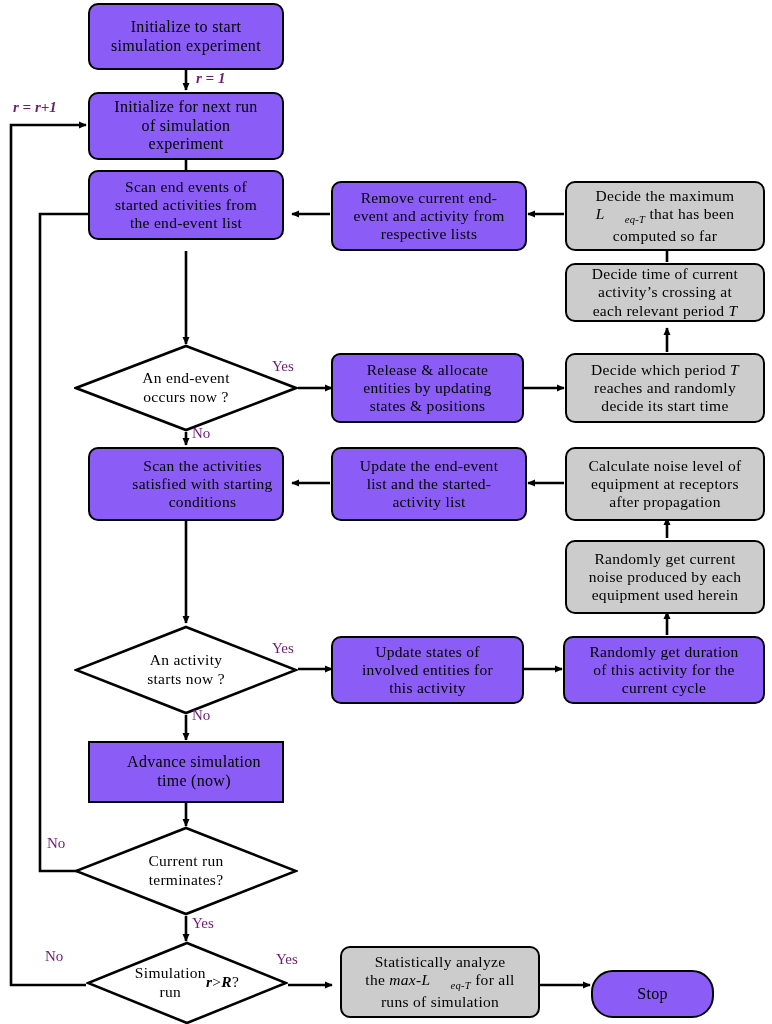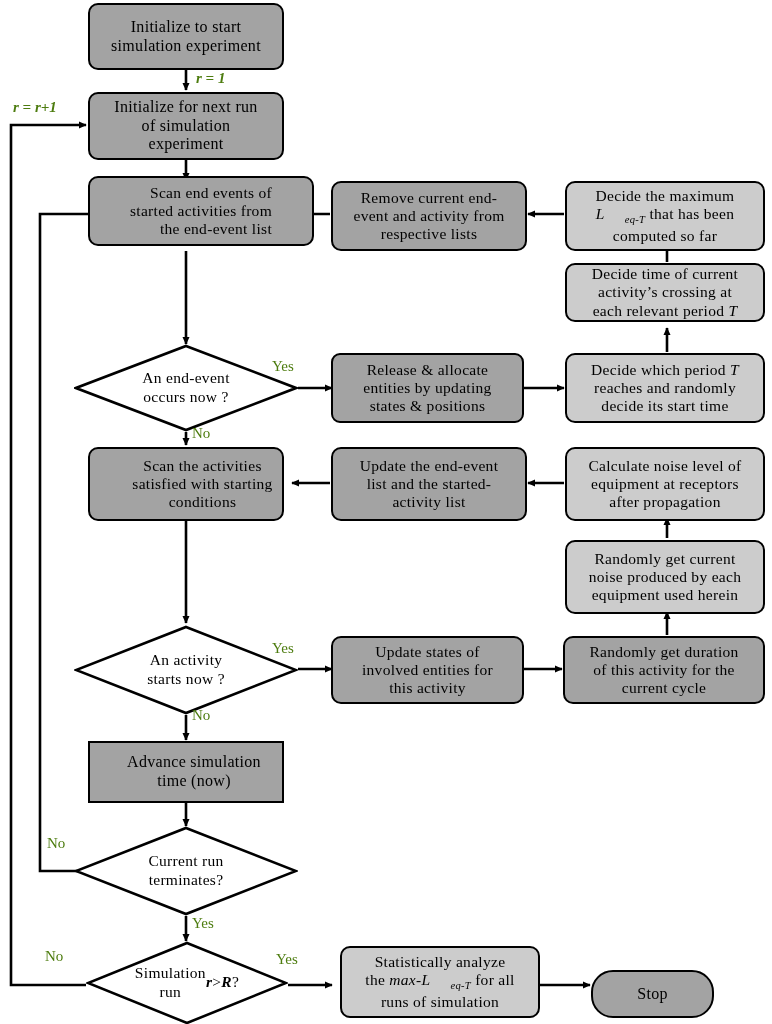--- a/index.html
+++ b/index.html
@@ -1,25 +1,25 @@
 <!DOCTYPE html>
 <html><head>
 <meta charset="utf-8">
 <style>
   html,body{margin:0;padding:0;background:#ffffff;}
   body{font-family:"Liberation Serif", serif;}
   #page{position:relative;width:772px;height:1024px;overflow:hidden;background:#fff;}
   #svg-layer{position:absolute;left:0;top:0;width:772px;height:1024px;}
-  .node{position:absolute;box-sizing:border-box;display:flex;align-items:center;justify-content:center;text-align:center;background:#a3a3a3;border:2px solid #000;color:#000;}
+  .node{position:absolute;box-sizing:border-box;display:flex;align-items:center;justify-content:center;text-align:center;background:#8b5cf6;border:2px solid #000;color:#000;}
   .node .txt{display:block;line-height:1.18;padding:0 4px;letter-spacing:.3px;}
   .rounded{border-radius:10px;}
   .sharp{border-radius:0;padding-left:16px;}
   .stadium{border-radius:22px;}
   .gray{background:#cccccc;}
-  .edge-label{position:absolute;font-family:"Liberation Serif", serif;font-size:15px;color:#4d7c0f;white-space:nowrap;}
+  .edge-label{position:absolute;font-family:"Liberation Serif", serif;font-size:15px;color:#701a75;white-space:nowrap;}
   .edge-label.bi{font-weight:bold;font-style:italic;}
   .diamond{position:absolute;}
   .diamond .dtext{position:absolute;left:0;top:0;width:100%;height:100%;display:flex;align-items:center;justify-content:center;text-align:center;line-height:1.2;letter-spacing:.3px;}
   .f16{font-size:16px;}
   .f155{font-size:15.5px;}
   sub{font-size:.68em;padding-left:20px;}
   i{font-style:italic;}
   b{font-weight:bold;}
 </style>
 </head>
@@ -86,21 +86,21 @@
   </svg>
 
   <div class="node rounded" style="left:88px;top:3px;width:196px;height:67px;">
     <span class="txt f16">Initialize to start<br>simulation experiment</span>
   </div>
 
   <div class="node rounded" style="left:88px;top:92px;width:196px;height:68px;">
     <span class="txt f16">Initialize for next run<br>of simulation<br>experiment</span>
   </div>
 
-  <div class="node rounded" style="left:88px;top:176px;width:226px;height:70px;text-align:right;">
+  <div class="node rounded" style="left:88px;top:170px;width:196px;height:70px;">
     <span class="txt f155">Scan end events of<br>started activities from<br>the end-event list</span>
   </div>
 
   <div class="node rounded" style="left:331px;top:181px;width:196px;height:70px;">
     <span class="txt f155">Remove current end-<br>event and activity from<br>respective lists</span>
   </div>
 
   <div class="node rounded gray" style="left:565px;top:181px;width:200px;height:70px;">
     <span class="txt f155">Decide the maximum<br><i>L</i><sub><i>eq-T</i></sub> that has been<br>computed so far</span>
   </div>

